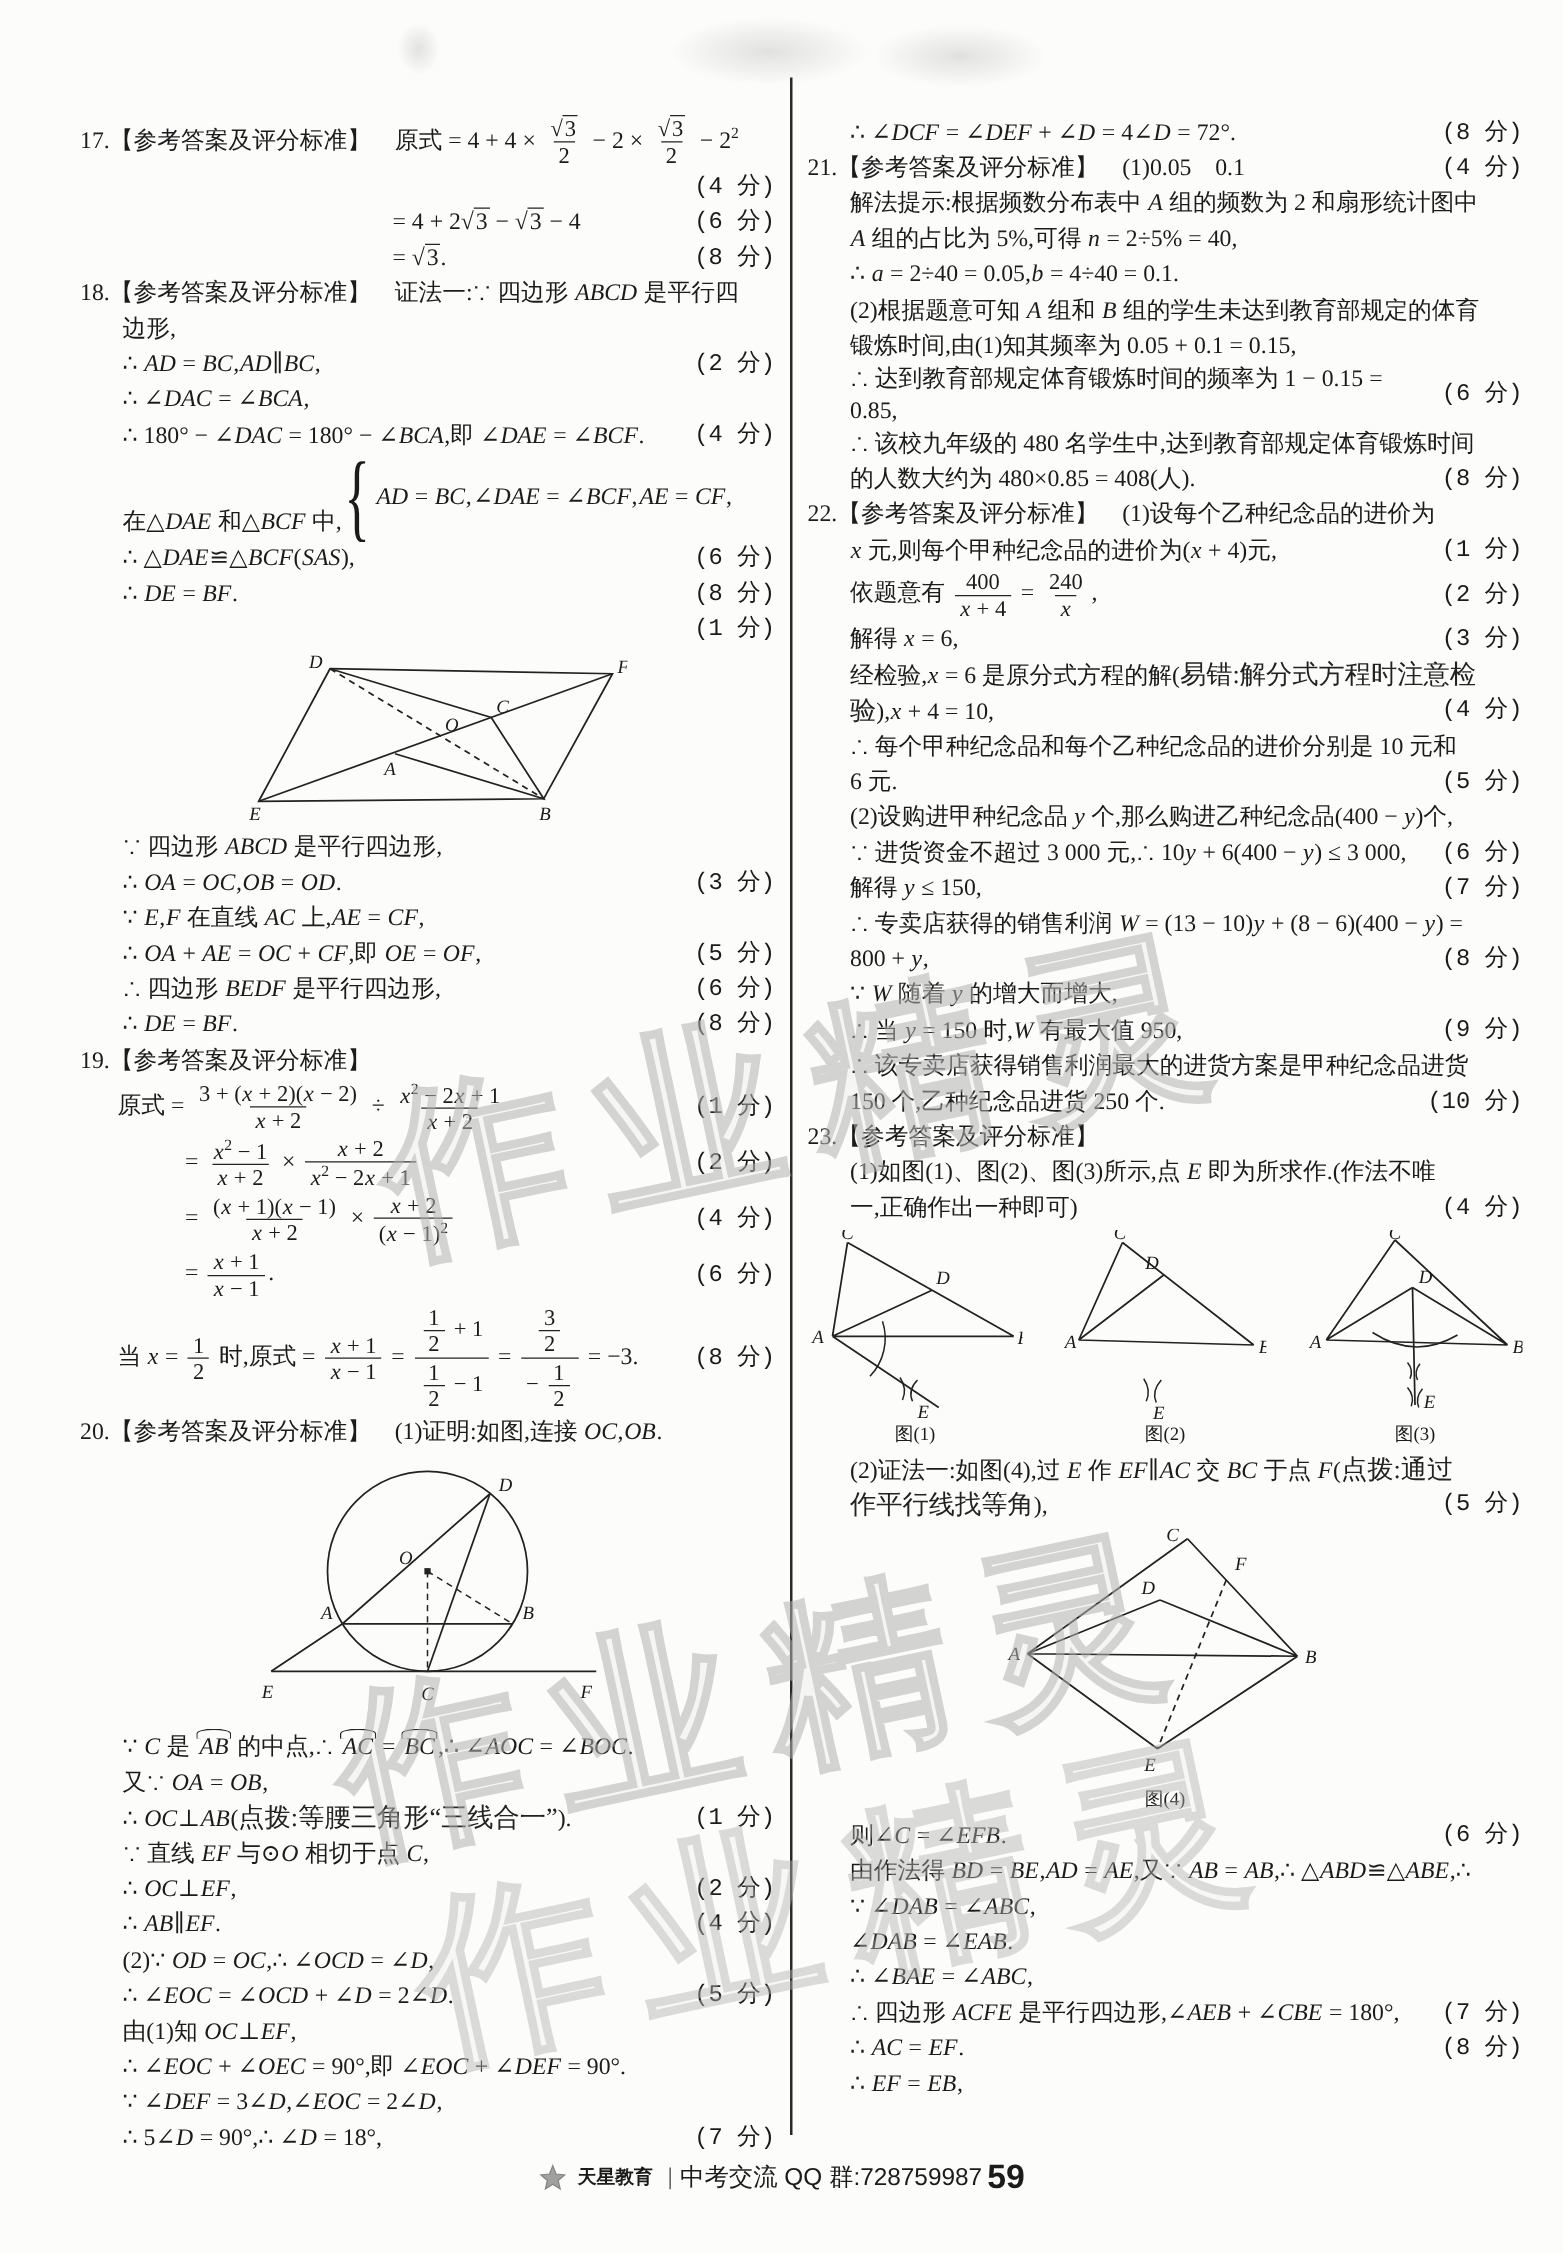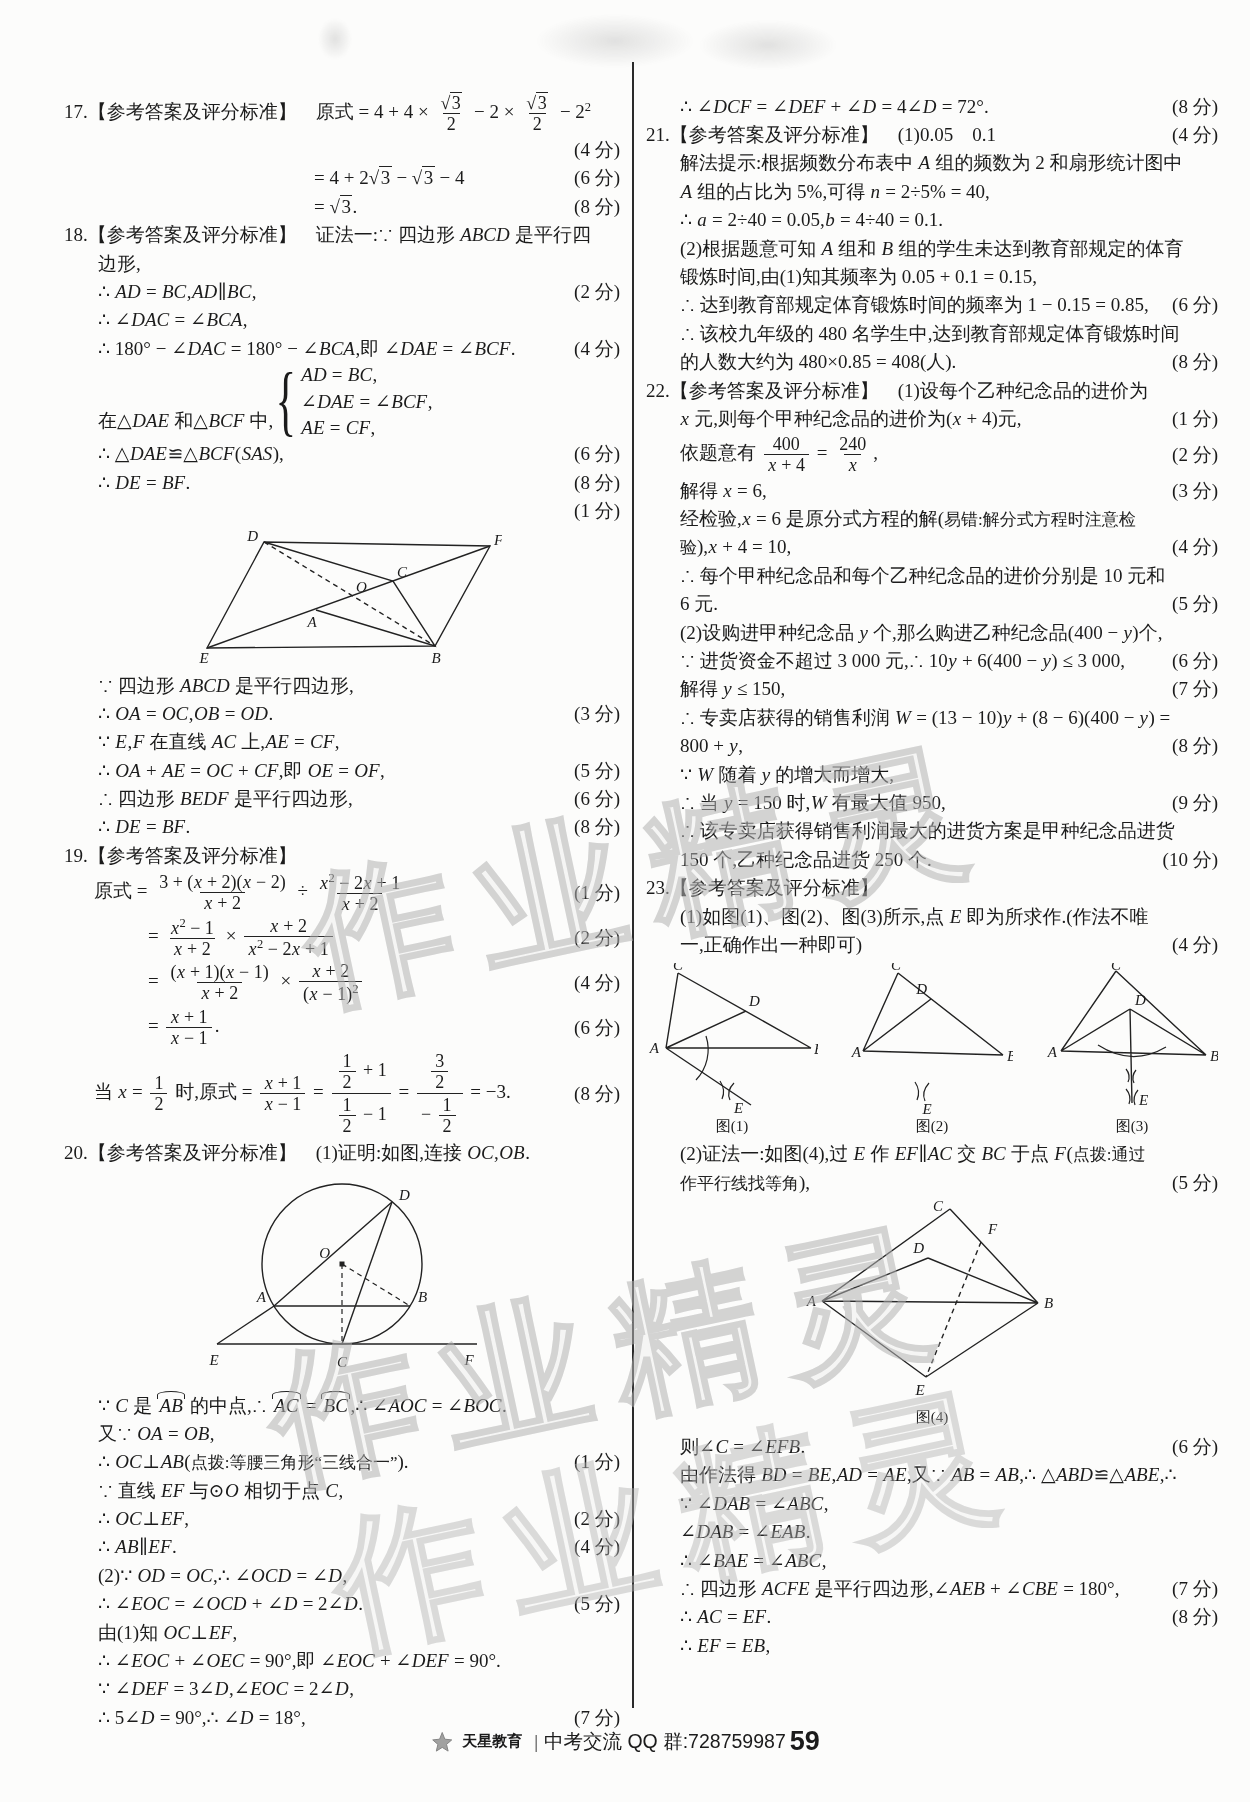--- a/index.html
+++ b/index.html
@@ -7,41 +7,41 @@
     width:1250px;height:1802px;position:relative;overflow:hidden;
     background:#fcfcfb;color:#1b1b1b;
     font-family:"Liberation Serif","DejaVu Serif",serif;
   }
   
   .col{position:absolute;top:92px;}
   #col-left{left:64px;width:556px;}
   #col-right{left:646px;width:572px;}
   .line{display:flex;align-items:center;min-height:28.4px;font-size:19px;line-height:1.32;}
   .line .content{flex:1;}
-  .line .score{margin-left:auto;padding-left:10px;white-space:nowrap;}
+  .line .score{margin-left:auto;padding-left:10px;white-space:nowrap;font-family:Liberation Mono, monospace;}
   .i1 .content{padding-left:34px;}
   .f19 .content{padding-left:30px;}
   .e19 .content{padding-left:84px;}
   .e17 .content{padding-left:250px;}
   i{font-family:"Liberation Serif","DejaVu Serif",serif;font-style:italic;padding:0 .5px;}
   sup{font-size:12.5px;}
-  .kai{font-size:17px;color:#222;}
+  .kai{font-size:21px;color:#222;}
   
   .frac{display:inline-flex;flex-direction:column;align-items:center;vertical-align:middle;margin:1px 3px;line-height:1.12;}
   .frac .num,.frac .den{padding:0 4px;font-size:18px;text-align:center;}
   .frac .den{border-top:1.5px solid #222;}
   .sqrt{white-space:nowrap;}
   .sqrt .rad{border-top:1.4px solid #222;padding:0 1.5px;}
   .arc{position:relative;padding:0 2px;}
   .arc::before{content:"";position:absolute;left:0;right:0;top:-4px;height:7px;
     border:1.4px solid #222;border-bottom:none;border-radius:100% 100% 0 0;}
   
   .sys{display:inline-flex;align-items:center;}
   .sysbrace{font-size:78px;font-weight:300;line-height:.9;transform:scaleX(.55);margin:0 -4px 0 -6px;}
-  .sysrows{display:flex;flex-direction:column;gap:1px;font-size:19px;}
+  .sysrows{display:flex;gap:1px;font-size:19px;}
   
   .figwrap{display:flex;justify-content:center;margin:5px 0;}
   .figrow{display:flex;justify-content:space-between;align-items:flex-end;margin:4px 0;}
   .subfig{display:flex;flex-direction:column;align-items:center;}
   .figcap{text-align:center;font-size:15px;margin-top:2px;}
   svg text{font-size:15px;font-style:italic;fill:#1a1a1a;font-family:"Liberation Serif",serif;}
   svg .geo{fill:none;stroke:#222;stroke-width:1.4;}
   svg .dash{stroke-dasharray:5,4;}
   svg .thin{stroke-width:1.2;}
   

